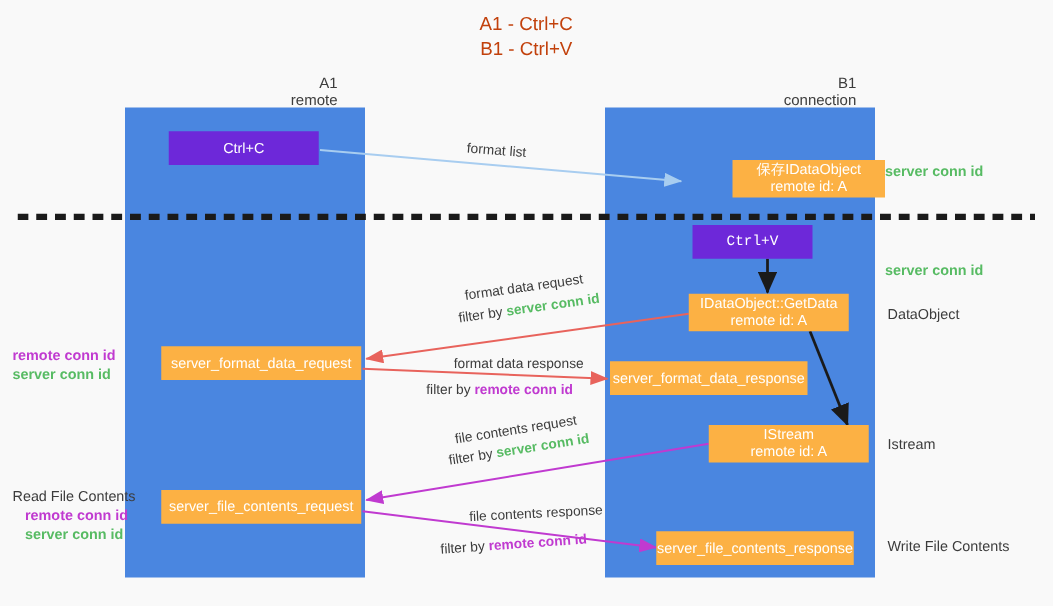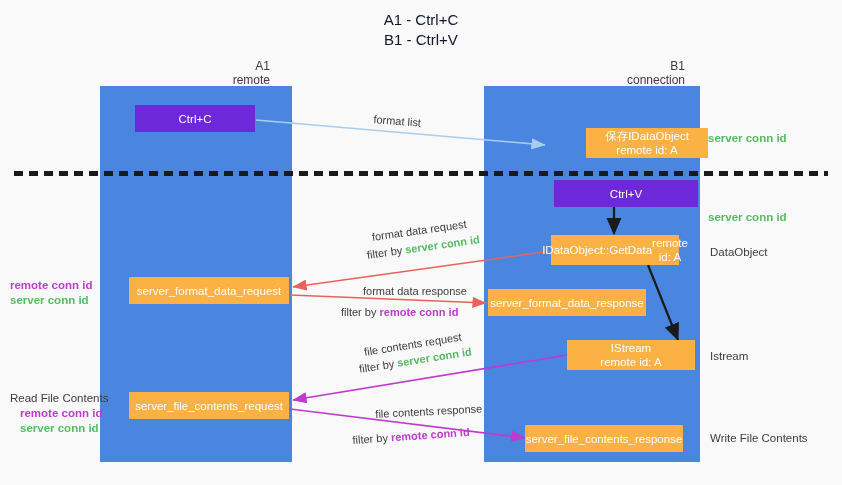--- a/index.html
+++ b/index.html
@@ -7,21 +7,21 @@
     width:842px;height:485px;
     background:#f9f9f9;
     font-family:"Liberation Sans","DejaVu Sans",sans-serif;
     position:relative;overflow:hidden;
   }
   .canvas{position:absolute;left:0;top:0;width:842px;height:485px;}
   .svg-layer{position:absolute;left:0;top:0;width:842px;height:485px;pointer-events:none;}
 
   .title{
     position:absolute;left:0;top:10px;width:842px;text-align:center;
-    font-size:15px;line-height:20px;color:#0f172a;
+    font-size:15px;line-height:20px;color:#c2410c;
   }
   .title div{white-space:pre;}
 
   .col-head{
     position:absolute;text-align:right;font-size:12px;line-height:14px;color:#3c3c3c;
   }
   .col-head .l2{ }
 
   .panel{position:absolute;background:#4a86e0;}
 
@@ -120,25 +120,25 @@
 
   <div class="node orange" style="left:129px;top:277px;width:160px;height:27px;">
     <span>server_format_data_request</span>
   </div>
 
   <div class="node orange" style="left:551px;top:128px;width:122px;height:30px;flex-direction:column;margin-left:35px;">
     <span>保存IDataObject</span>
     <span>remote id: A</span>
   </div>
 
-  <div class="node green" style="left:554px;top:180px;width:144px;height:27px;">
+  <div class="node green" style="left:554px;top:180px;width:96px;height:27px;font-family:Liberation Mono, monospace;">
     <span>Ctrl+V</span>
   </div>
 
-  <div class="node orange" style="left:551px;top:235px;width:128px;height:30px;">
+  <div class="node orange" style="left:551px;top:235px;width:128px;height:30px;flex-direction:column;">
     <span>IDataObject::GetData</span>
     <span>remote id: A</span>
   </div>
 
   <div class="node orange" style="left:488px;top:289px;width:158px;height:27px;">
     <span>server_format_data_response</span>
   </div>
 
   <div class="node orange" style="left:567px;top:340px;width:128px;height:30px;flex-direction:column;">
     <span>IStream</span>

